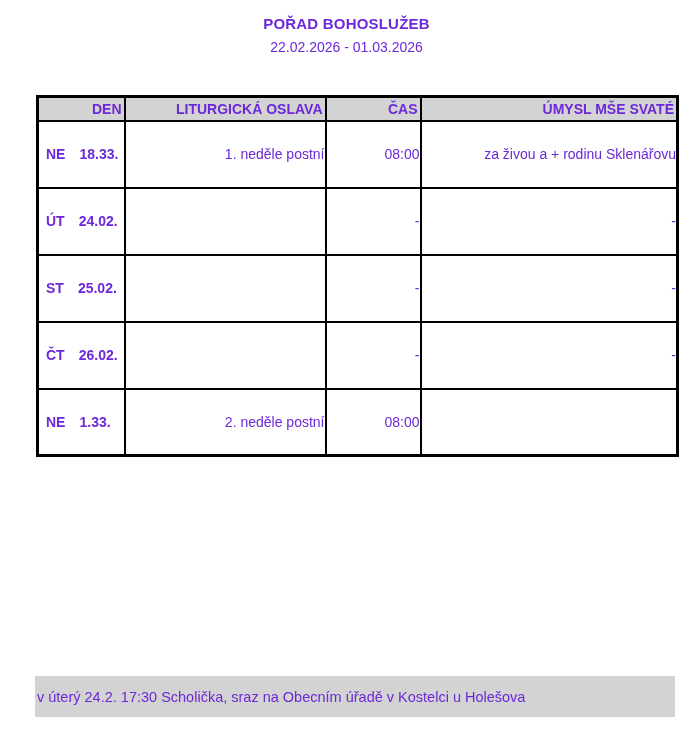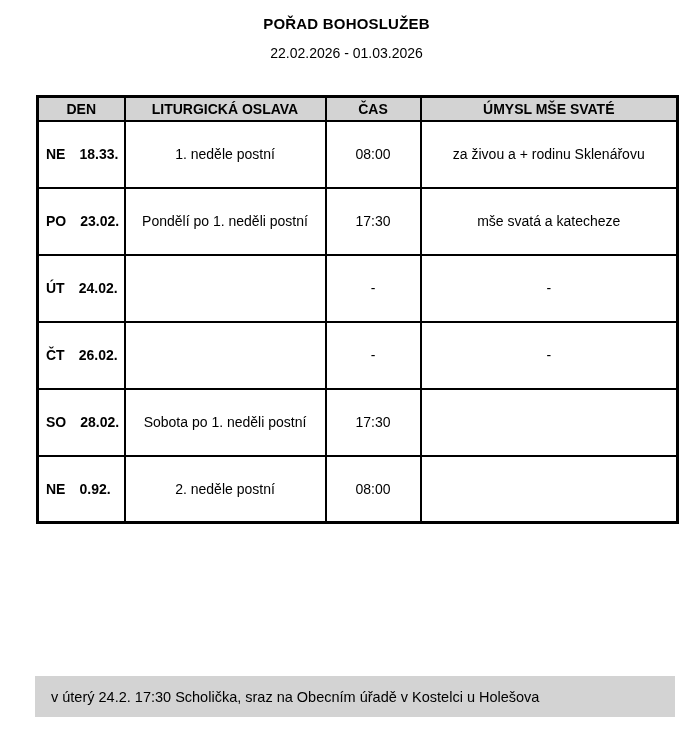--- a/index.html
+++ b/index.html
@@ -3,52 +3,52 @@
 <meta charset="utf-8">
 <style>
   * { margin: 0; padding: 0; box-sizing: border-box; }
   html, body { background: #ffffff; }
   .page {
     position: relative;
     width: 693px;
     height: 743px;
     background: #ffffff;
     font-family: "Liberation Sans", sans-serif;
-    color: #000000;
+    color: #6d28d9;
     overflow: hidden;
   }
   .title-block {
     padding-top: 13px;
     text-align: center;
   }
   .title-line {
     font-size: 15px;
     font-weight: bold;
     line-height: 22px;
     letter-spacing: 0.2px;
   }
   .date-range {
     font-size: 14px;
     font-weight: normal;
     line-height: 20px;
-    margin-top: 8px;
+    margin-top: 2px;
   }
   table.schedule {
     position: absolute;
     left: 36px;
     top: 95px;
     width: 640px;
     border-collapse: collapse;
     table-layout: fixed;
     border: 3px solid var(--border-color, #000);
   }
   table.schedule th, table.schedule td {
     border: 2px solid var(--border-color, #000);
     font-size: 14px;
-    text-align: center;
+    text-align: right;
     vertical-align: middle;
     overflow: hidden;
   }
   table.schedule th {
     background: var(--header-bg, #d3d3d3);
     font-weight: bold;
     height: 24px;
     padding: 1px 2px;
   }
   table.schedule td { height: 67px; background: #ffffff; }
@@ -65,21 +65,21 @@
   }
   .note-bar {
     position: absolute;
     left: 35px;
     top: 676px;
     width: 640px;
     height: 41px;
     background: var(--note-bg, #d3d3d3);
     display: flex;
     align-items: center;
-    padding-left: 16px;
+    padding-left: 2px;
     font-size: 14.5px;
   }
 </style>
 </head>
 <body>
 
 <div class="page">
 
   <div class="title-block">
     <div class="title-line">POŘAD BOHOSLUŽEB</div>
@@ -107,75 +107,64 @@
         <div class="day-wrap">
           <span>NE</span>
           <span>18.33.</span>
         </div>
       </td>
       <td>1. neděle postní</td>
       <td>08:00</td>
       <td>za živou a + rodinu Sklenářovu</td>
     </tr>
 
-    <tr>
-      <td class="day-cell">
-        <div class="day-wrap">
-          <span>PO</span>
-          <span>23.02.</span>
-        </div>
-      </td>
-      <td>Pondělí po 1. neděli postní</td>
-      <td>17:30</td>
-      <td>mše svatá a katecheze</td>
-    </tr>
 
     <tr>
       <td class="day-cell">
         <div class="day-wrap">
           <span>ÚT</span>
           <span>24.02.</span>
         </div>
       </td>
       <td></td>
       <td>-</td>
       <td>-</td>
     </tr>
 
+    <tr>
+      <td class="day-cell">
+        <div class="day-wrap">
+          <span>ST</span>
+          <span>25.02.</span>
+        </div>
+      </td>
+      <td></td>
+      <td>-</td>
+      <td>-</td>
+    </tr>
 
     <tr>
       <td class="day-cell">
         <div class="day-wrap">
           <span>ČT</span>
           <span>26.02.</span>
         </div>
       </td>
       <td></td>
       <td>-</td>
       <td>-</td>
     </tr>
 
 
-    <tr>
-      <td class="day-cell">
-        <div class="day-wrap">
-          <span>SO</span>
-          <span>28.02.</span>
-        </div>
-      </td>
-      <td>Sobota po 1. neděli postní</td>
-      <td>17:30</td>
-      <td></td>
-    </tr>
 
     <tr>
       <td class="day-cell">
         <div class="day-wrap">
           <span>NE</span>
-          <span>0.92.</span>
+          <span>1.33.</span>
         </div>
       </td>
       <td>2. neděle postní</td>
       <td>08:00</td>
       <td></td>
     </tr>
   </tbody>
   </table>
 
   <div class="note-bar">

